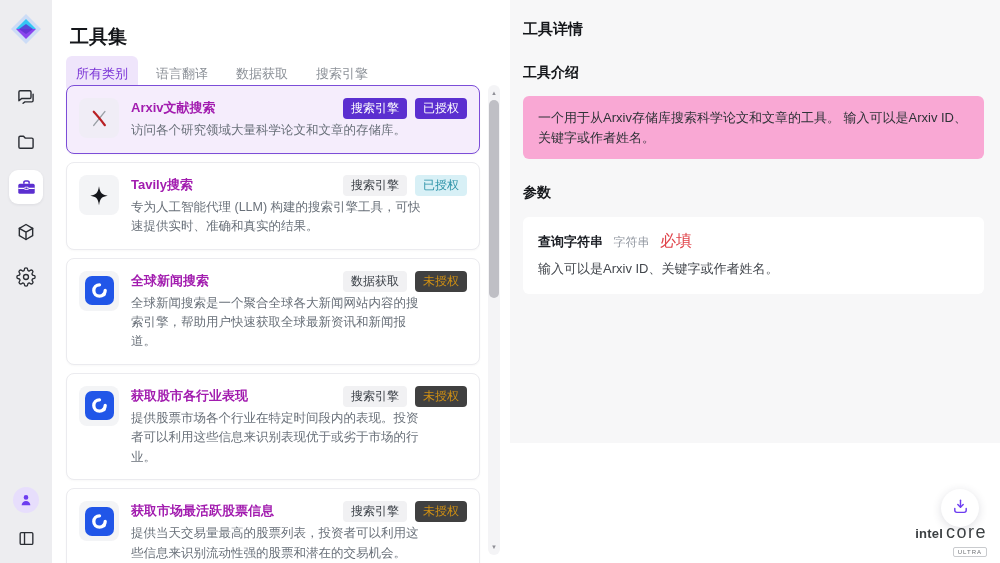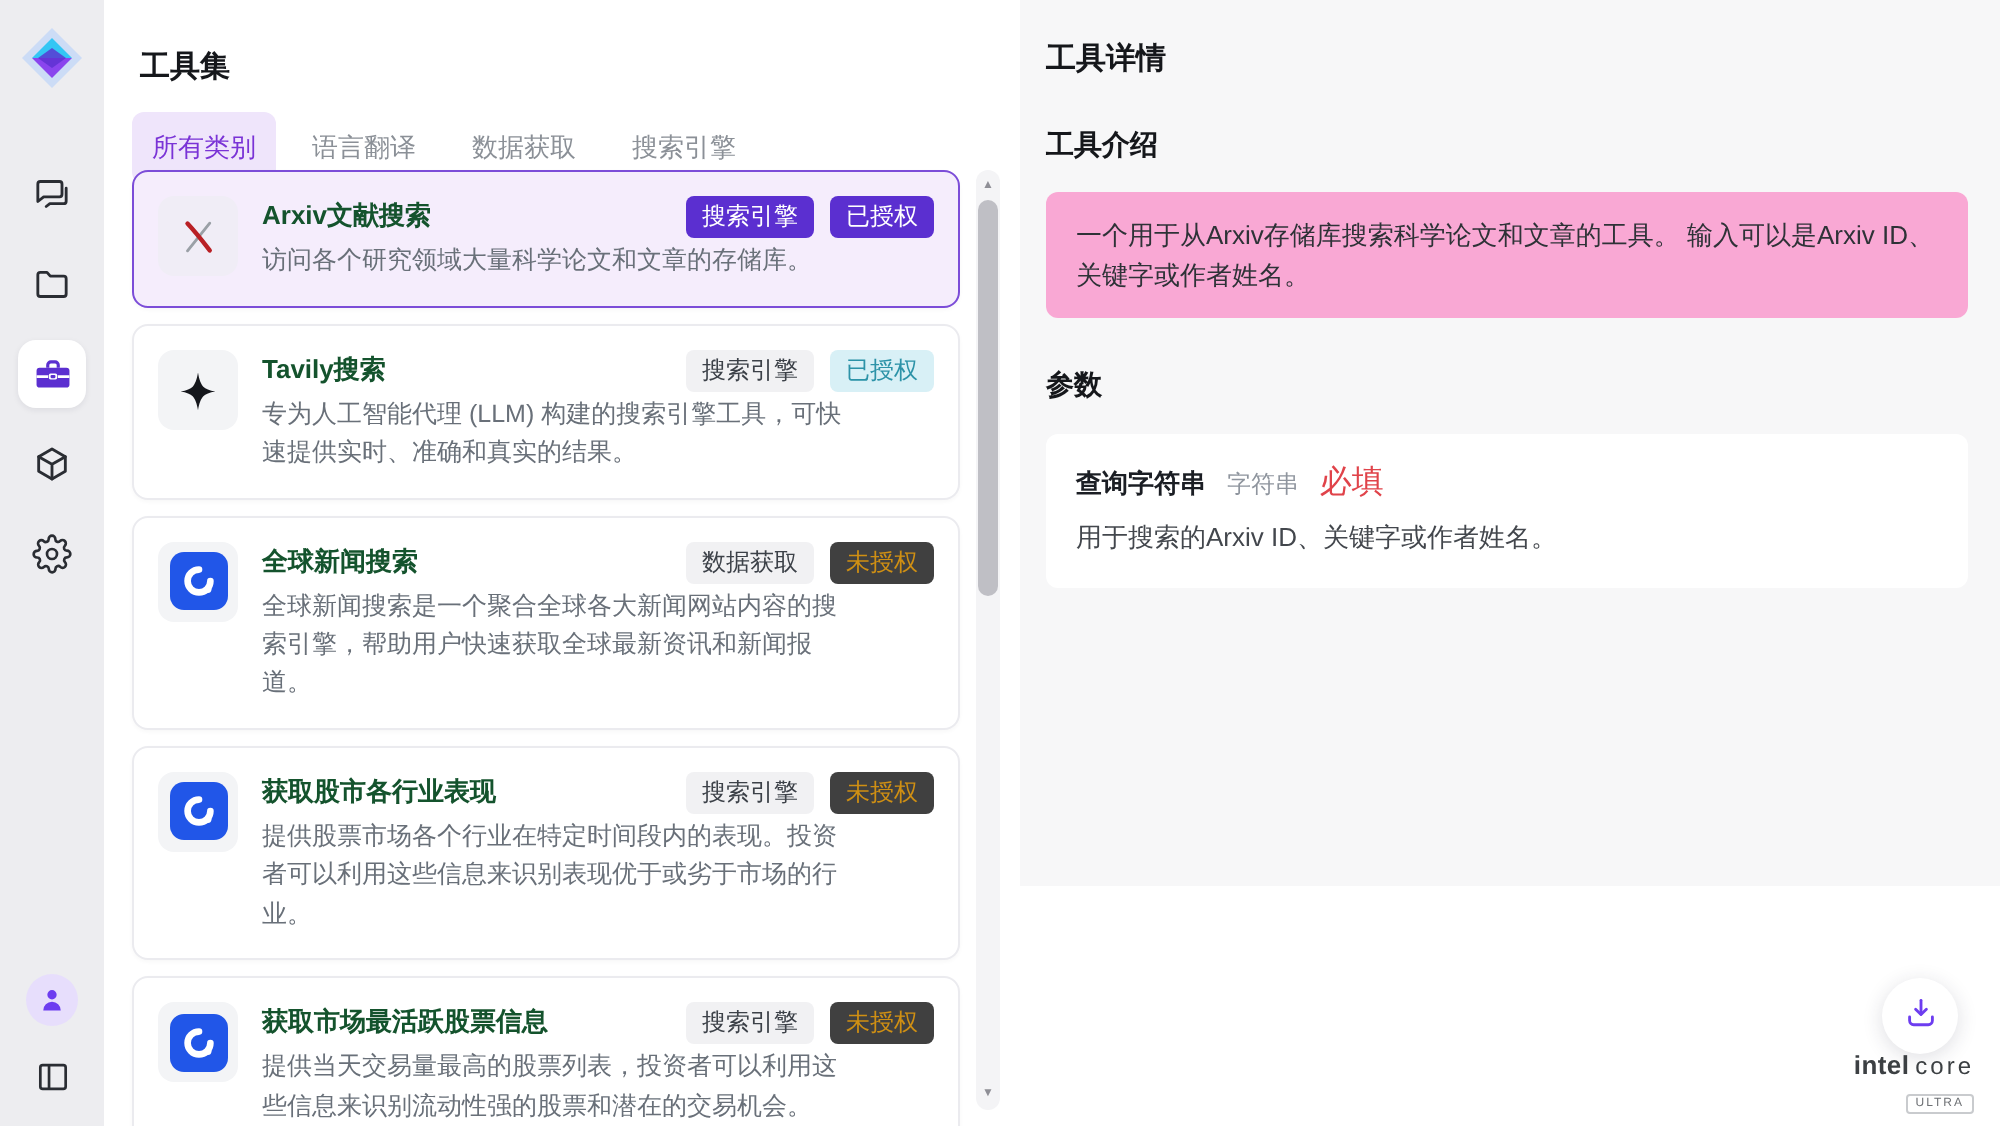--- a/index.html
+++ b/index.html
@@ -23,40 +23,40 @@
   }
   .nav-btn.active { background: #ffffff; box-shadow: 0 1px 3px rgba(30,30,50,.08); }
   .sidebar-bottom { margin-top: auto; display: flex; flex-direction: column; gap: 13px; align-items: center; padding-bottom: 13px; }
   .avatar-chip { width: 26px; height: 26px; border-radius: 50%; background: #e7defc; display:flex; align-items:center; justify-content:center; }
 
   
   .list-panel {
     position: absolute; left: 52px; top: 0; width: 458px; height: 563px;
     background: #ffffff; overflow: hidden;
   }
-  .panel-title { position: absolute; left: 18px; top: 24px; font-size: 15px; font-weight: bold; color: #15171b; }
+  .panel-title { position: absolute; left: 18px; top: 24px; font-size: 19px; font-weight: bold; color: #15171b; }
   .tabs { position: absolute; left: 14px; top: 56px; display: flex; gap: 8px; align-items: center; }
   .tab { font-size: 13px; color: #8b9097; padding: 9px 10px; border-radius: 6px; white-space: nowrap; text-align: right; }
   .tab.active { background: #efe5fb; color: #7a33d6; }
 
   .cards { position: absolute; left: 14px; top: 85px; width: 414px; display: flex; flex-direction: column; gap: 8px; }
   .card {
     position: relative; display: flex; gap: 12px; padding: 12px;
     background: #fff; border: 1px solid #ebebef; border-radius: 8px;
     box-shadow: 0 1px 2px rgba(20,20,40,.03);
   }
   .card.selected { background: #f5edfc; border-color: #7c4dd8; }
   .card-icon {
     flex: none; width: 40px; height: 40px; border-radius: 8px; background: #f3f4f6;
     display: flex; align-items: center; justify-content: center;
   }
   .card.selected .card-icon { background: #f0edf6; }
   .blue-chip { width: 29px; height: 29px; border-radius: 7px; background: #2156e8; display:flex; align-items:center; justify-content:center; }
   .card-body { padding-top: 1px; min-width: 0; }
-  .card-title { font-size: 13px; font-weight: bold; color: #14532d; line-height: 1.4; }
+  .card-title { font-size: 13px; font-weight: bold; color: #a21caf; line-height: 1.4; }
   .card-desc { font-size: 12.5px; color: #697079; line-height: 1.55; margin-top: 4px; max-width: 293px; }
   .card-tags { position: absolute; top: 12px; right: 12px; display: flex; gap: 8px; }
   .tag { font-size: 12px; padding: 3px 8px; border-radius: 4px; line-height: 1.25; white-space: nowrap; }
   .tag-solid   { background: #5b2fd0; color: #ffffff; }
   .tag-neutral { background: #f1f1f3; color: #3c4148; }
   .tag-cyan    { background: #d8f0f6; color: #2d93a8; }
   .tag-amber   { background: #404040; color: #cf8f13; }
 
   
   .scrollbar { position: absolute; top: 85px; right: 10px; width: 12px; height: 470px; background: #f4f4f6; border-radius: 7px; }
@@ -79,21 +79,21 @@
   .param-desc { font-size: 13px; color: #43474d; margin-top: 8px; }
 
   
   .fab {
     position: absolute; right: 21px; bottom: 36px; width: 38px; height: 38px; border-radius: 50%;
     background: #ffffff; border: none; box-shadow: 0 2px 10px rgba(40,40,70,.15);
     display: flex; align-items: center; justify-content: center;
   }
   .intel-brand { position: absolute; right: 13px; bottom: 6px; text-align: right; color: #3c4043; line-height: 1; }
   .intel-word { font-size: 13px; font-weight: bold; letter-spacing: .2px; }
-  .core-word { font-size: 12px; letter-spacing: 1.5px; margin-left: 3px; }
+  .core-word { font-size: 18px; letter-spacing: 1.5px; margin-left: 3px; }
   .ultra-badge { display: inline-block; margin-top: 2px; font-size: 6px; letter-spacing: 1px; color: #6d7074; border: 1px solid #c9cbce; border-radius: 2px; padding: 1px 4px; text-transform: uppercase; }
 </style>
 </head>
 <body>
 
 <aside class="sidebar" data-interactable="false">
   <div class="logo" data-interactable="false">
     <svg width="32" height="32" viewBox="0 0 32 32">
       <polygon points="16,1 31,16 16,31 1,16" fill="#ccdcf6"></polygon>
       <polygon points="16,6 26,16 6,16" fill="#34c6f4"></polygon>
@@ -269,21 +269,21 @@
   <div class="info-box" data-interactable="false">
     <span data-interactable="false">一个用于从Arxiv存储库搜索科学论文和文章的工具。 输入可以是Arxiv ID、关键字或作者姓名。</span>
   </div>
   <h3 class="section-heading" data-interactable="false">参数</h3>
   <div class="param-box" data-interactable="false">
     <div data-interactable="false">
       <span class="param-name" data-interactable="false">查询字符串</span>
       <span class="param-type" data-interactable="false">字符串</span>
       <span class="param-required" data-interactable="false">必填</span>
     </div>
-    <div class="param-desc" data-interactable="false">用于搜索的Arxiv ID、关键字或作者姓名。</div>
+    <div class="param-desc" data-interactable="false">输入可以是Arxiv ID、关键字或作者姓名。</div>
   </div>
 </section>
 
 <button class="fab" data-interactable="true">
   <span data-interactable="false">
     <svg width="19" height="19" viewBox="0 0 24 24" fill="none" stroke="#6d3df0" stroke-width="1.8" stroke-linecap="round" stroke-linejoin="round">
       <path d="M12 4v8.6"></path>
         <path d="M8.6 9.6l3.4 3.4 3.4-3.4"></path>
         <path d="M4.8 14.5v2.3a2.6 2.6 0 0 0 2.6 2.6h9.2a2.6 2.6 0 0 0 2.6-2.6v-2.3"></path>
     </svg>

